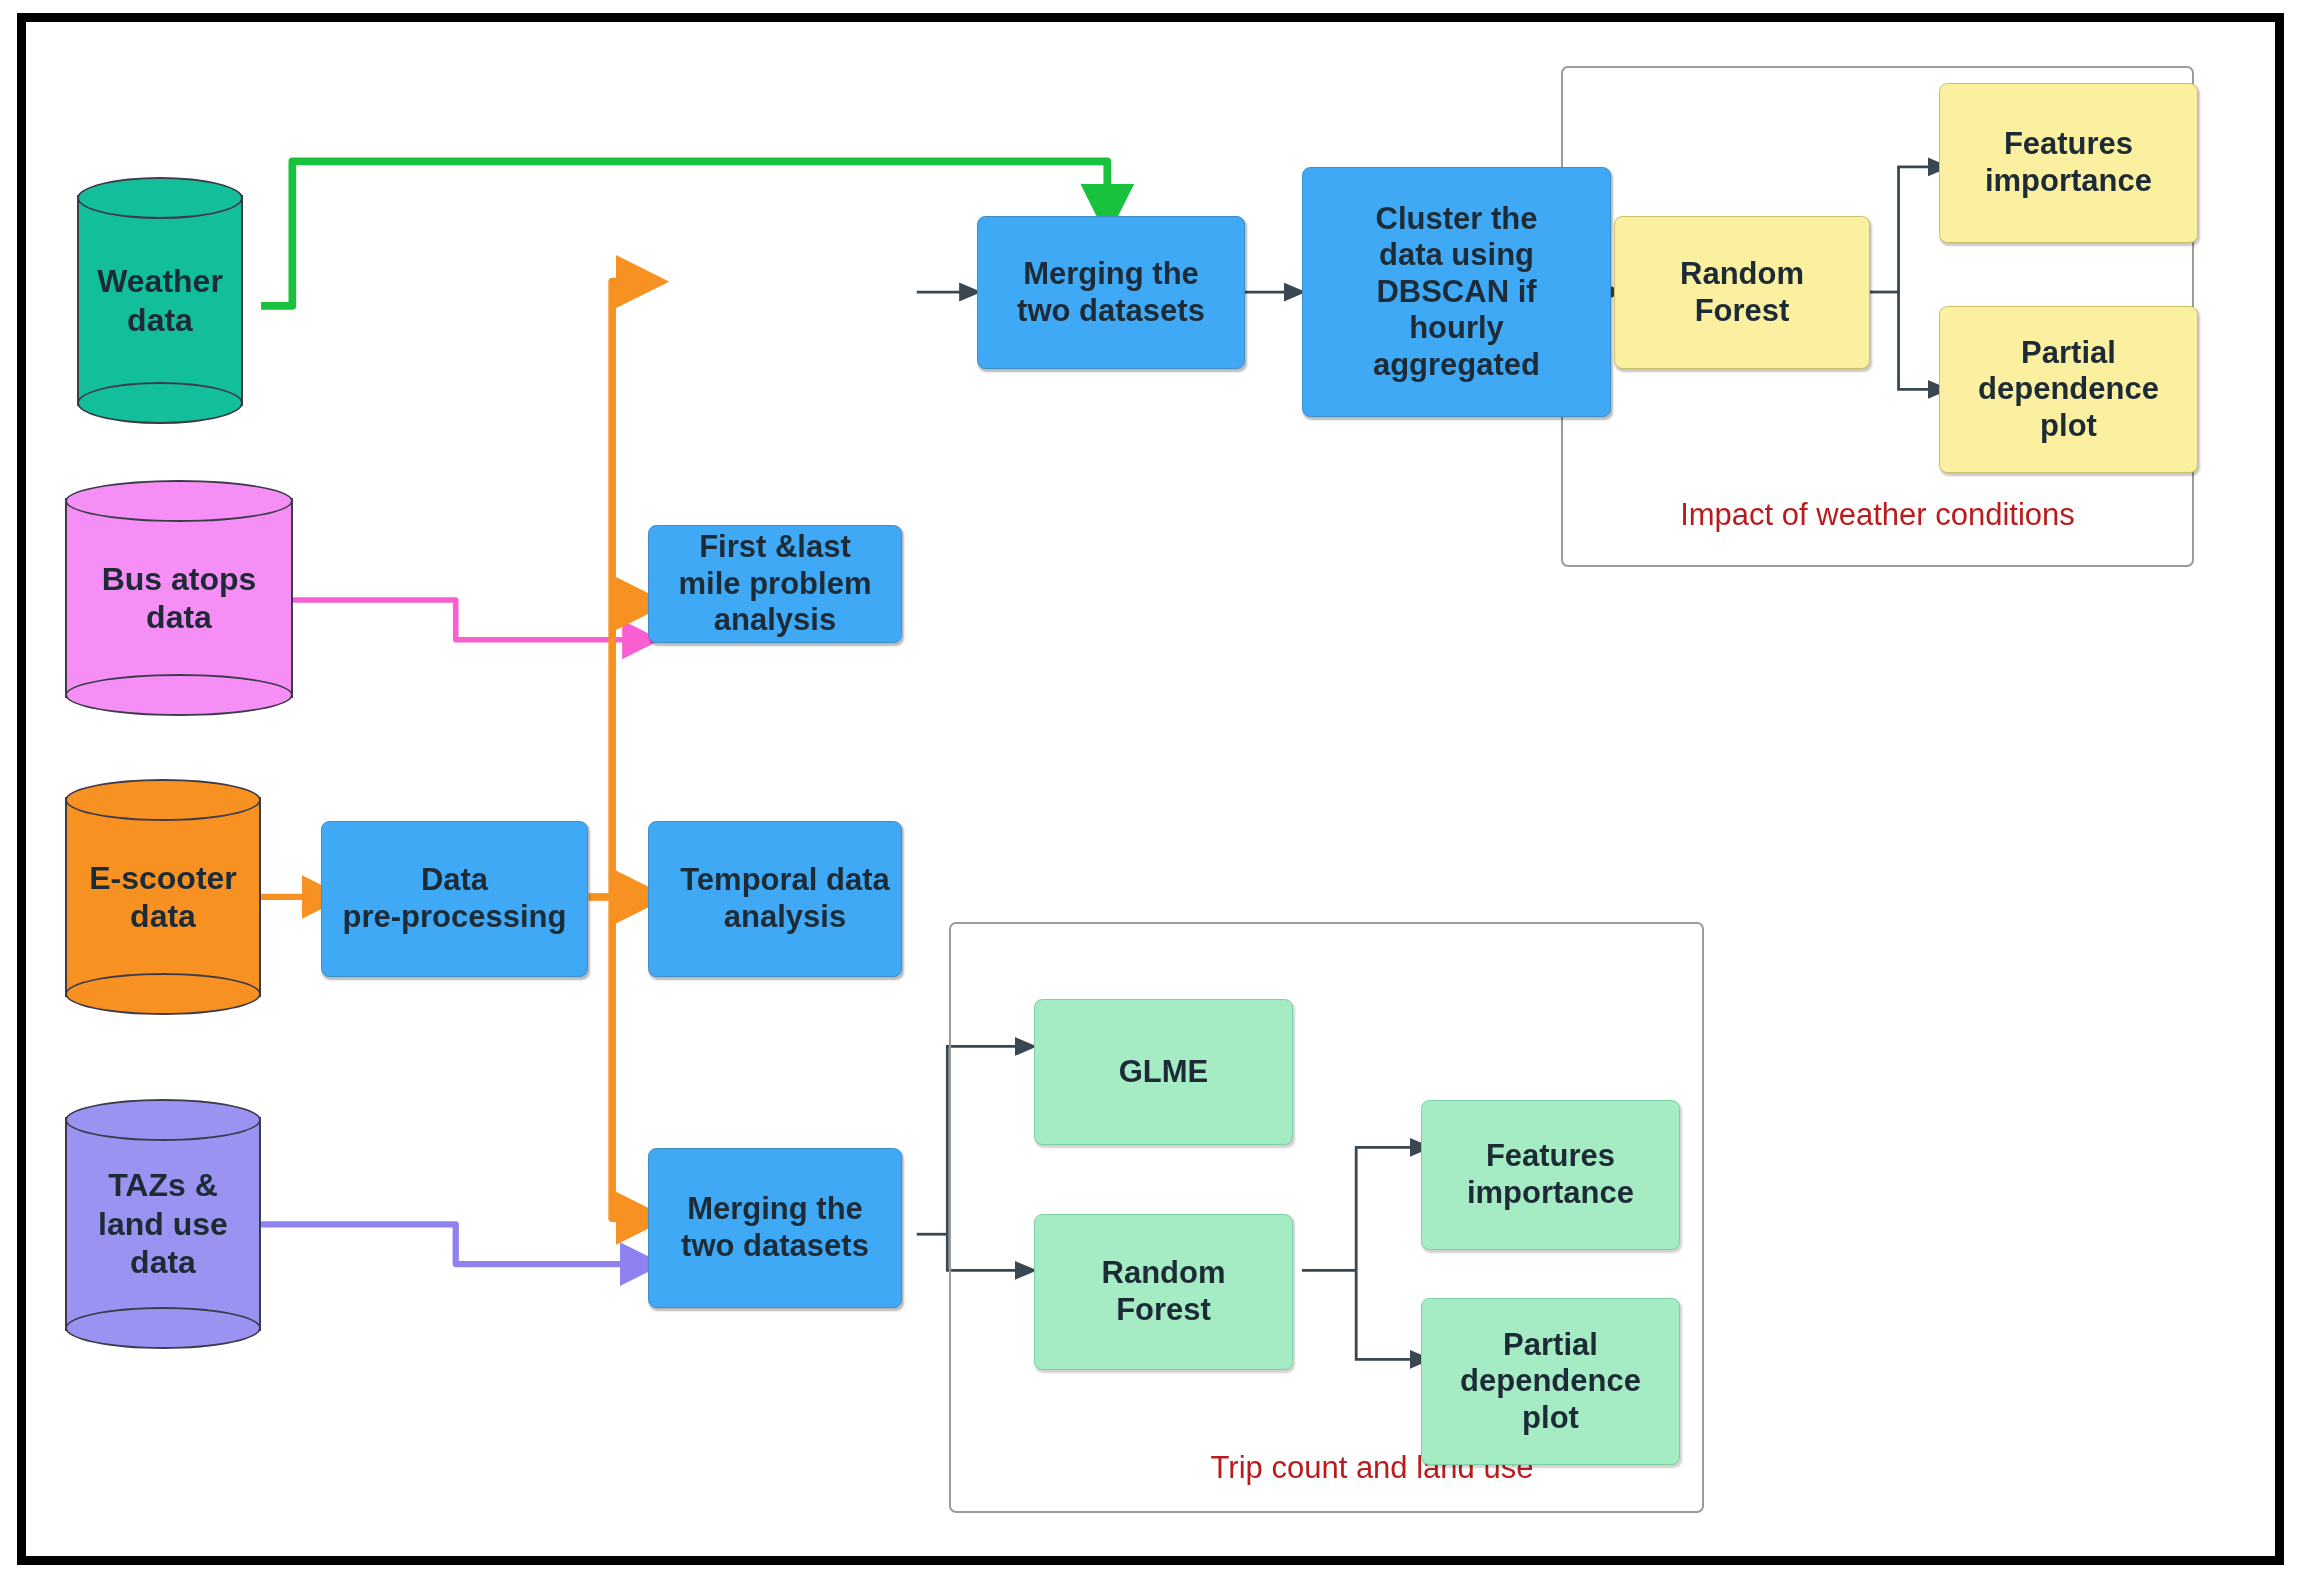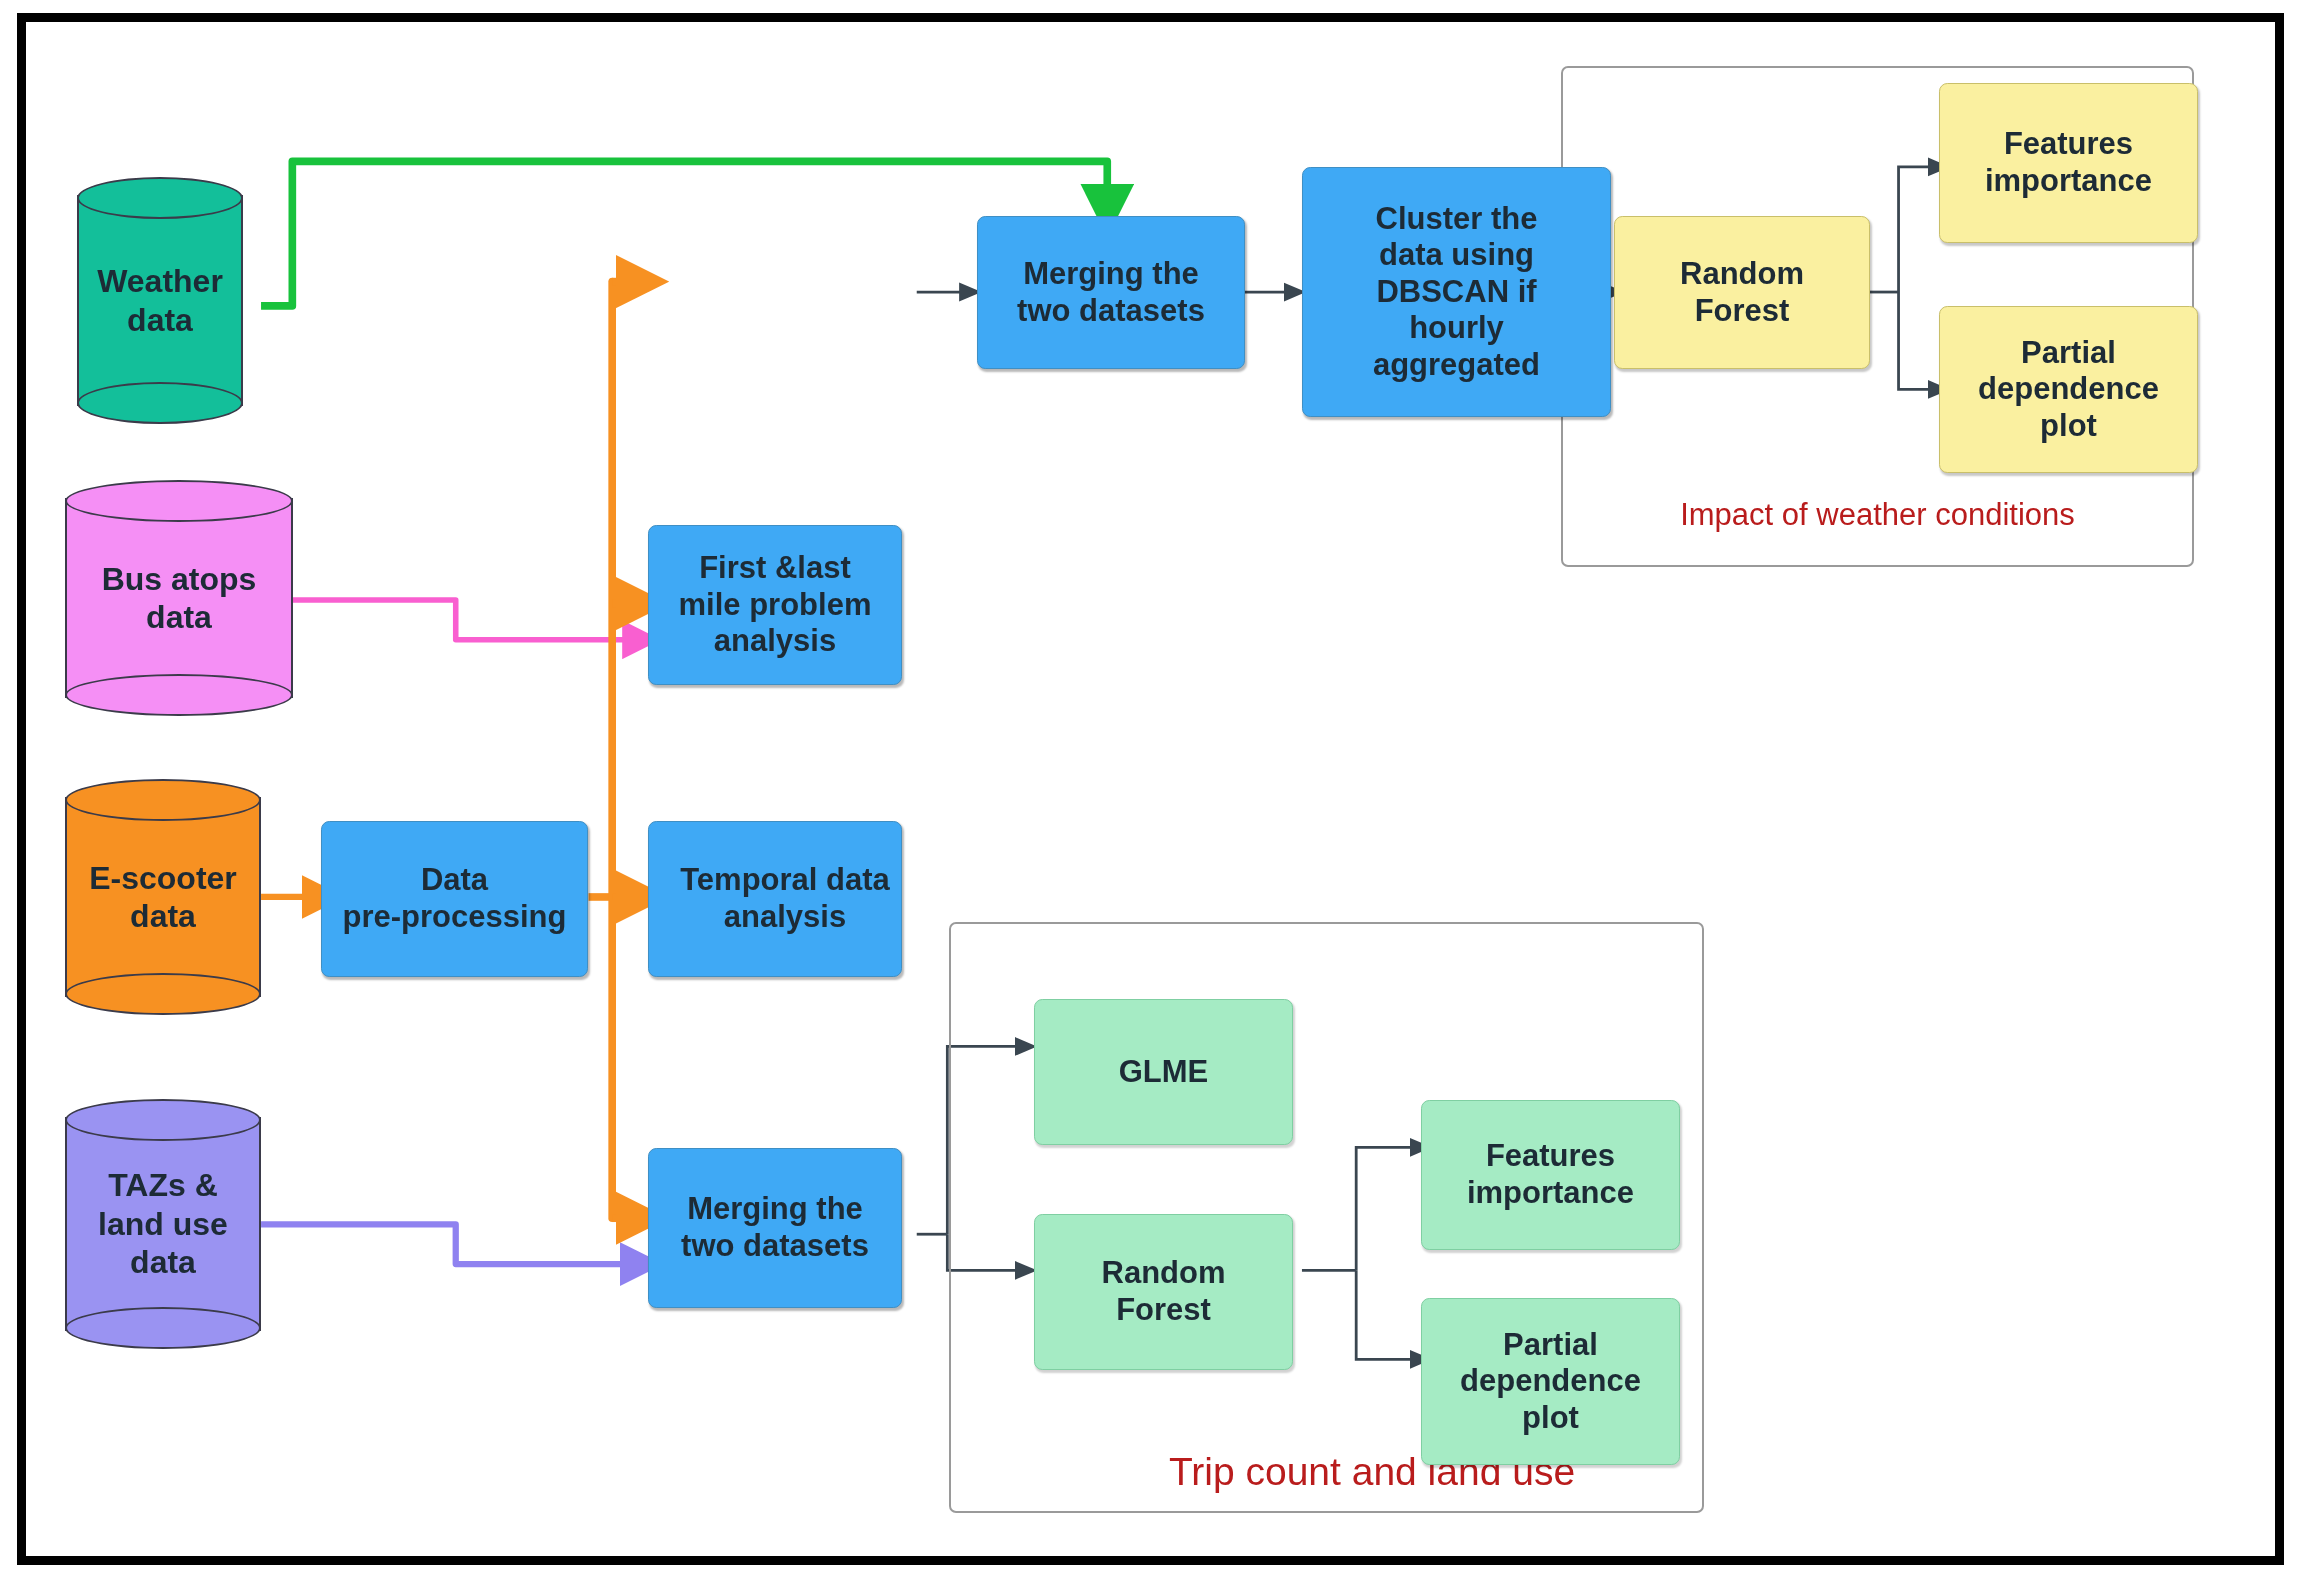--- a/index.html
+++ b/index.html
@@ -115,21 +115,21 @@
       <path d="M1872,1827 L1950,1827" fill="none" stroke="#3a4650" stroke-width="4"></path>
       <path d="M1950,1827 L1950,1650 L2043,1650" fill="none" stroke="#3a4650" stroke-width="4" marker-end="url(#ah-gray)"></path>
       <path d="M1950,1827 L1950,1955 L2043,1955" fill="none" stroke="#3a4650" stroke-width="4" marker-end="url(#ah-gray)"></path>
     </g>
   </svg>
 
   <div class="panel" style="left:1561px;top:66px;width:633px;height:501px;"></div>
   <div class="panel-label" style="left:1561px;top:497px;width:633px;font-size:31px;">Impact of weather conditions</div>
 
   <div class="panel" style="left:949px;top:922px;width:755px;height:591px;"></div>
-  <div class="panel-label" style="left:949px;top:1450px;width:846px;font-size:39px;">Trip count and land use</div>
+  <div class="panel-label" style="left:949px;top:1450px;width:846px;font-size:31px;">Trip count and land use</div>
 
   <div class="cyl" style="left:77px;top:177px;width:166px;height:247px;">
     <div class="body" style="background:#13bf9a;"></div>
     <div class="bot" style="background:#13bf9a;"></div>
     <div class="top" style="background:#13bf9a;"></div>
     <div class="lbl" style="font-size:32px;white-space:pre-line;">Weather
 data</div>
   </div>
 
   <div class="cyl" style="left:65px;top:480px;width:228px;height:236px;">
@@ -164,21 +164,21 @@
   </div>
 
   <div class="node blue" style="left:1302px;top:167px;width:309px;height:250px;font-size:31px;">
     <span style="white-space:pre-line;">Cluster the
 data using
 DBSCAN if
 hourly
 aggregated</span>
   </div>
 
-  <div class="node blue" style="left:648px;top:525px;width:254px;height:160px;font-size:31px;">
+  <div class="node blue" style="left:648px;top:525px;width:254px;height:118px;font-size:31px;">
     <span style="white-space:pre-line;">First &amp;last
 mile problem
 analysis</span>
   </div>
 
   <div class="node blue" style="left:321px;top:821px;width:267px;height:156px;font-size:31px;">
     <span style="white-space:pre-line;">Data
 pre-processing</span>
   </div>
 

